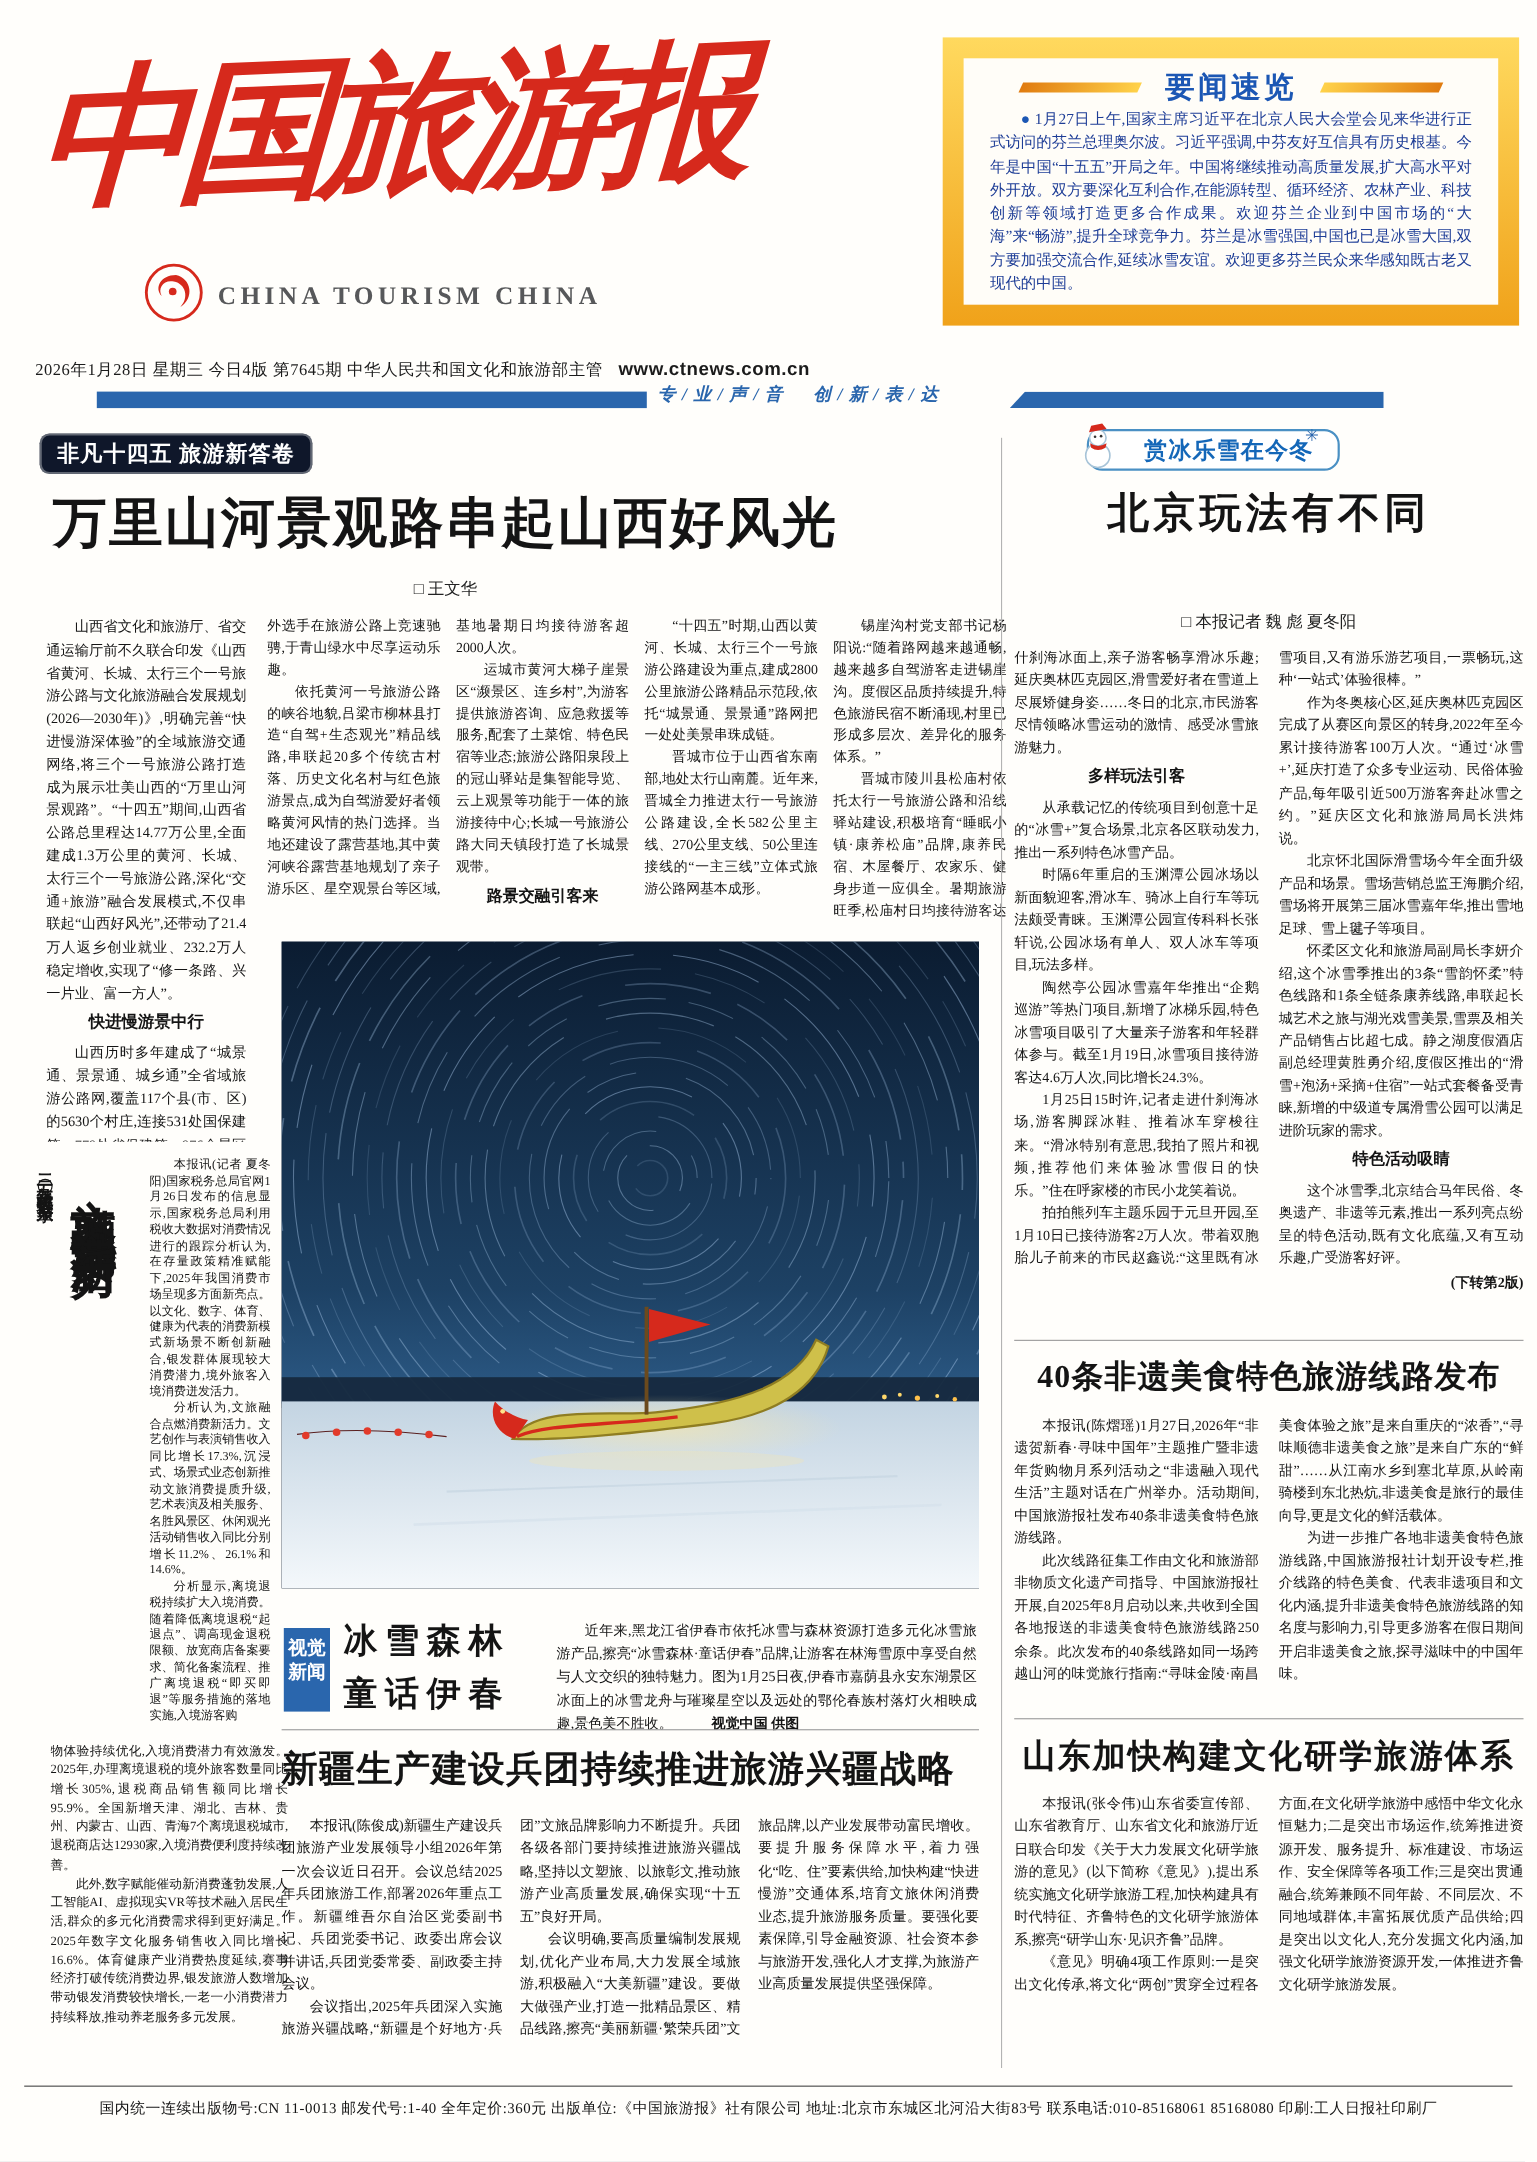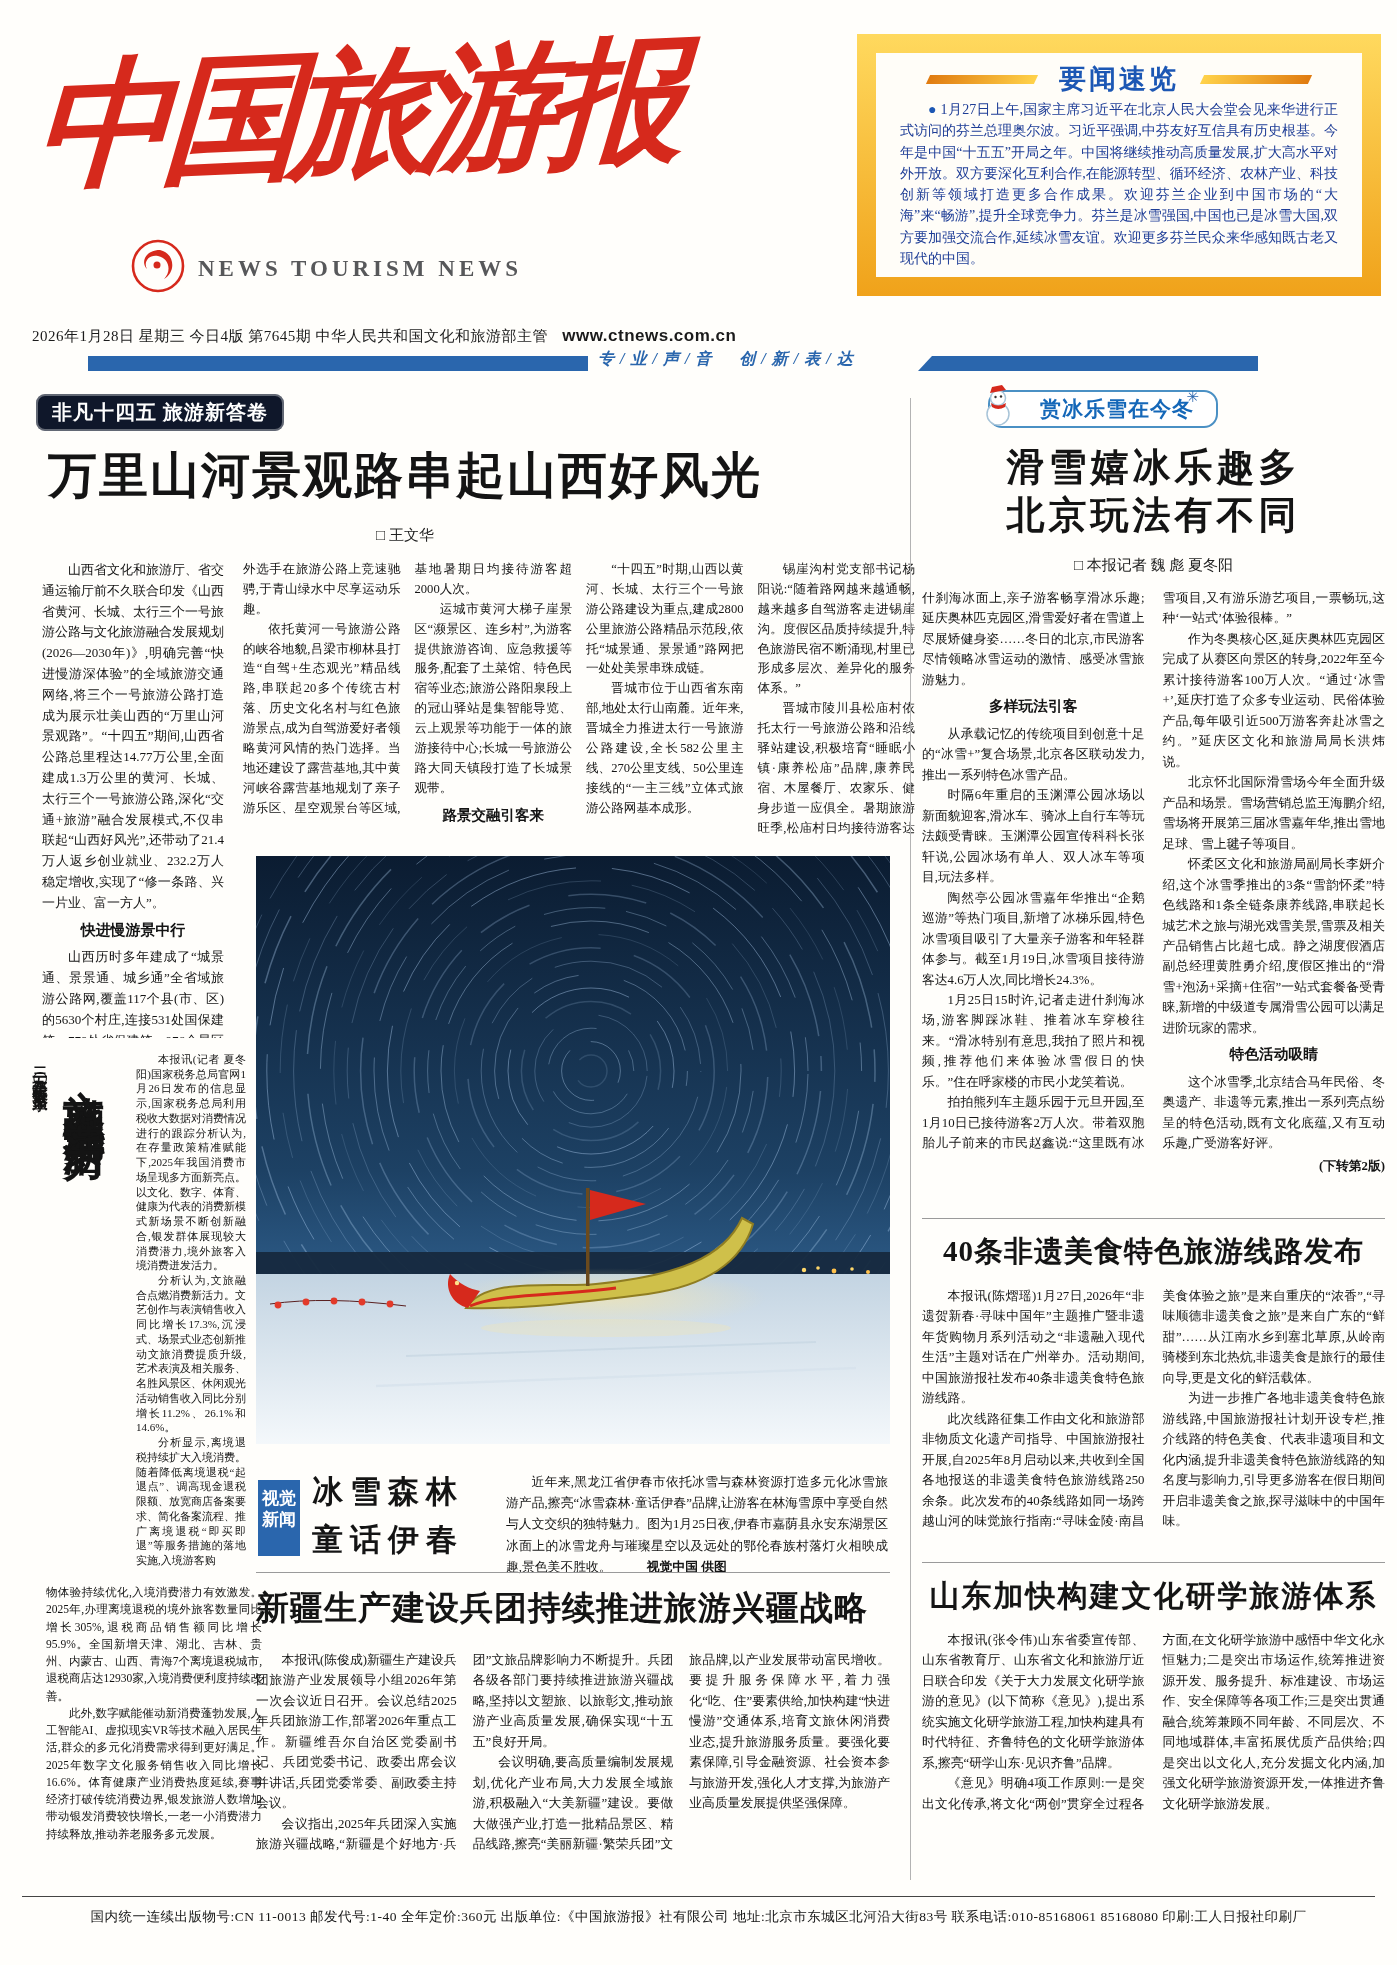--- a/index.html
+++ b/index.html
@@ -75,21 +75,21 @@
 <div class="page">
 
   <div class="abs mast-title">中国旅游报</div>
   <div class="abs mast-logo">
     <svg width="56" height="56" viewBox="0 0 56 56">
       <circle cx="28" cy="28" r="25" fill="none" stroke="#d6291c" stroke-width="2.6"></circle>
       <path d="M30 12 C 44 15 47 33 34 41 C 42 33 39 20 28 18 C 19 16 13 24 17 31 C 10 24 16 12 30 12 Z" fill="#d6291c"></path>
       <circle cx="27" cy="27" r="3.5" fill="#d6291c"></circle>
     </svg>
   </div>
-  <div class="abs mast-en">NEWS TOURISM NEWS</div>
+  <div class="abs mast-en">CHINA TOURISM CHINA</div>
   <div class="abs dateline">
     <span>2026年1月28日 星期三  今日4版  第7645期  中华人民共和国文化和旅游部主管</span>
     <span class="site">www.ctnews.com.cn</span>
   </div>
   <div class="abs bar-seg" style="left:88px;width:500px;"></div>
   <div class="abs slogan">
     <span>专 / 业 / 声 / 音</span>
     <span>创 / 新 / 表 / 达</span>
   </div>
   <div class="abs bar-seg" style="left:918px;width:340px;clip-path:polygon(14px 0,100% 0,100% 100%,0 100%);"></div>
@@ -136,21 +136,20 @@
       <circle cx="18" cy="14" r="7.5" fill="#fff" stroke="#a8c4d8" stroke-width="1.5"></circle>
       <path d="M10 9 L26 6 L22 1 L12 3 Z" fill="#d6291c"></path>
       <path d="M11 19 Q18 24 26 19 L25 23 Q18 27 12 23 Z" fill="#d6291c"></path>
       <circle cx="15.5" cy="13" r="1.2" fill="#333"></circle>
         <circle cx="21" cy="12.5" r="1.2" fill="#333"></circle>
     </svg>
     <span>赏冰乐雪在今冬</span>
     <span class="star">✳</span>
   </div>
   <div class="abs bj-hl">
-    <div>滑雪嬉冰乐趣多</div>
     <div>北京玩法有不同</div>
   </div>
   <div class="abs byline" style="left:922px;top:556px;width:463px;">□ 本报记者 魏 彪 夏冬阳</div>
   <div class="abs body-text cols2" style="left:922px;top:588px;width:463px;height:600px;">
       <p class="para noindent">什刹海冰面上,亲子游客畅享滑冰乐趣;延庆奥林匹克园区,滑雪爱好者在雪道上尽展矫健身姿……冬日的北京,市民游客尽情领略冰雪运动的激情、感受冰雪旅游魅力。</p>
       <h4 class="subhead">多样玩法引客</h4>
       <p class="para">从承载记忆的传统项目到创意十足的“冰雪+”复合场景,北京各区联动发力,推出一系列特色冰雪产品。</p>
       <p class="para">时隔6年重启的玉渊潭公园冰场以新面貌迎客,滑冰车、骑冰上自行车等玩法颇受青睐。玉渊潭公园宣传科科长张轩说,公园冰场有单人、双人冰车等项目,玩法多样。</p>
       <p class="para">陶然亭公园冰雪嘉年华推出“企鹅巡游”等热门项目,新增了冰梯乐园,特色冰雪项目吸引了大量亲子游客和年轻群体参与。截至1月19日,冰雪项目接待游客达4.6万人次,同比增长24.3%。</p>
       <p class="para">1月25日15时许,记者走进什刹海冰场,游客脚踩冰鞋、推着冰车穿梭往来。“滑冰特别有意思,我拍了照片和视频,推荐他们来体验冰雪假日的快乐。”住在呼家楼的市民小龙笑着说。</p>

